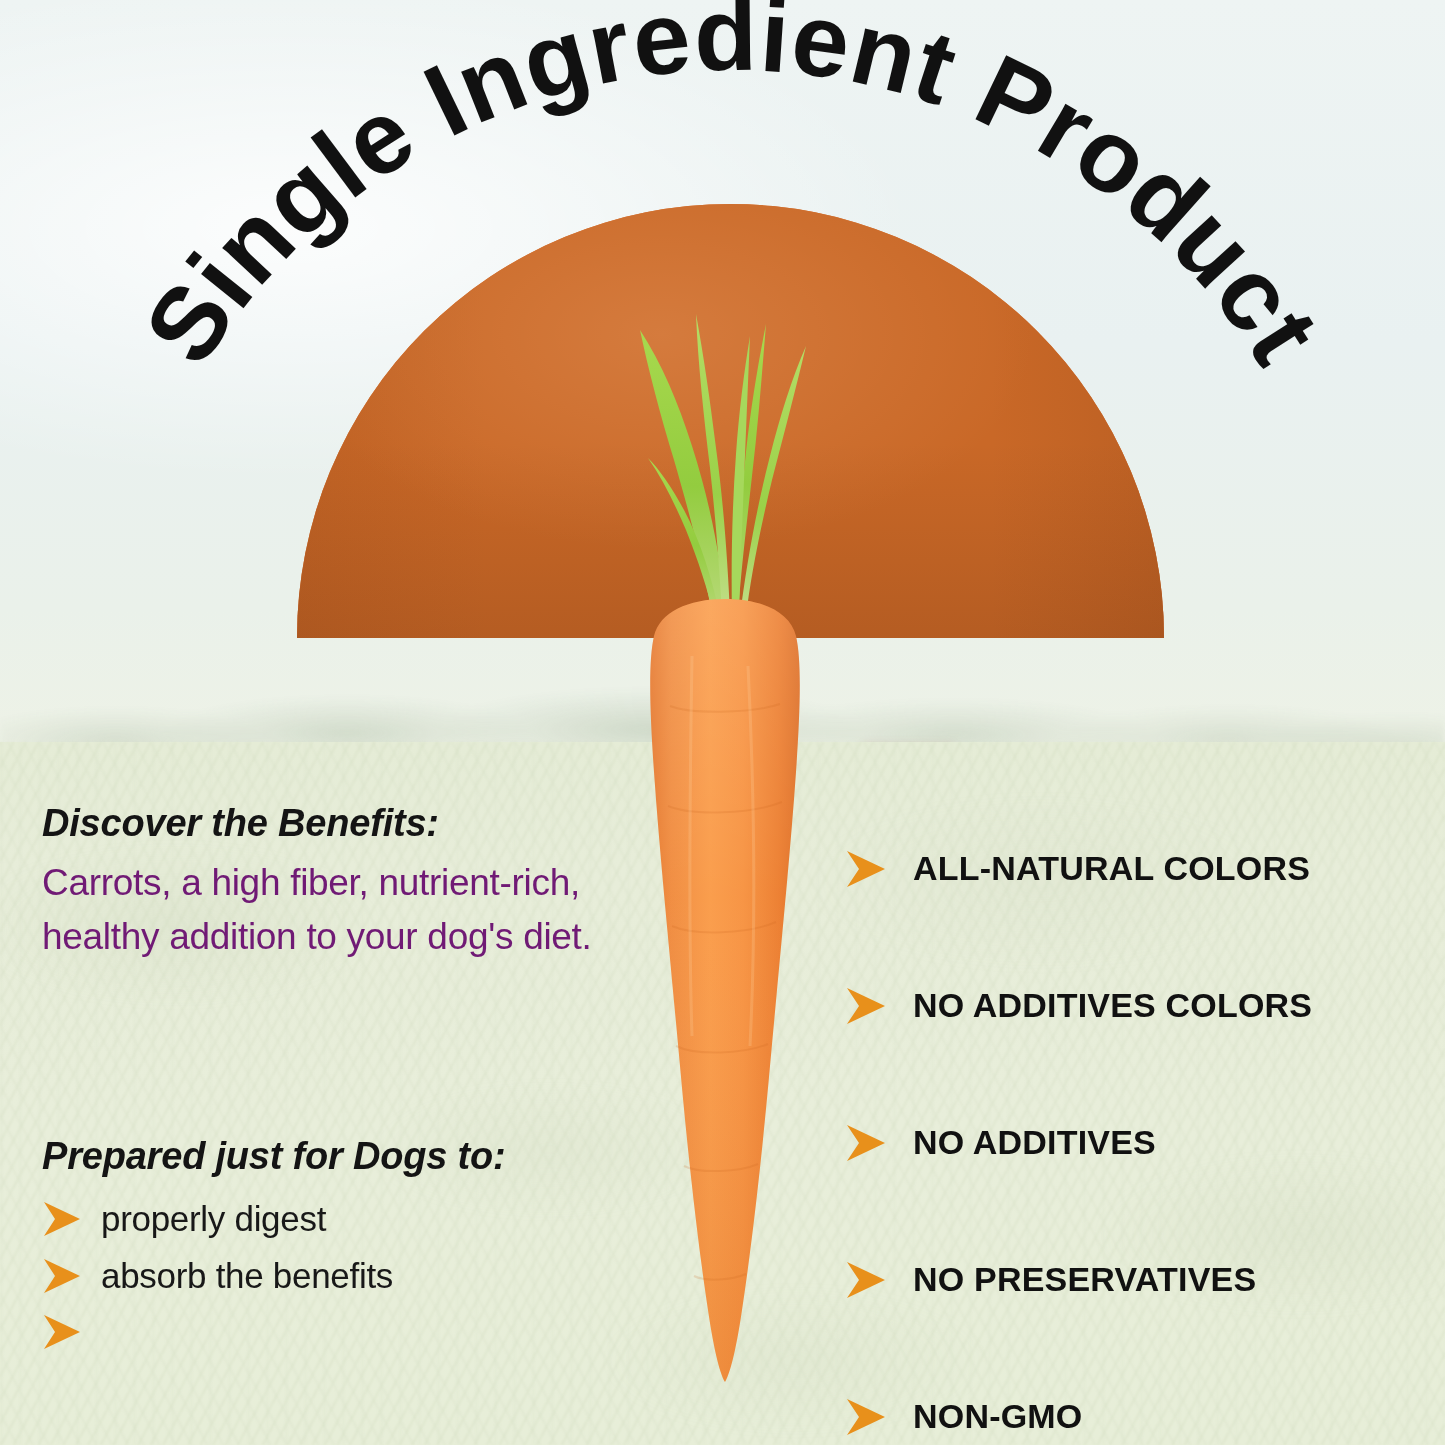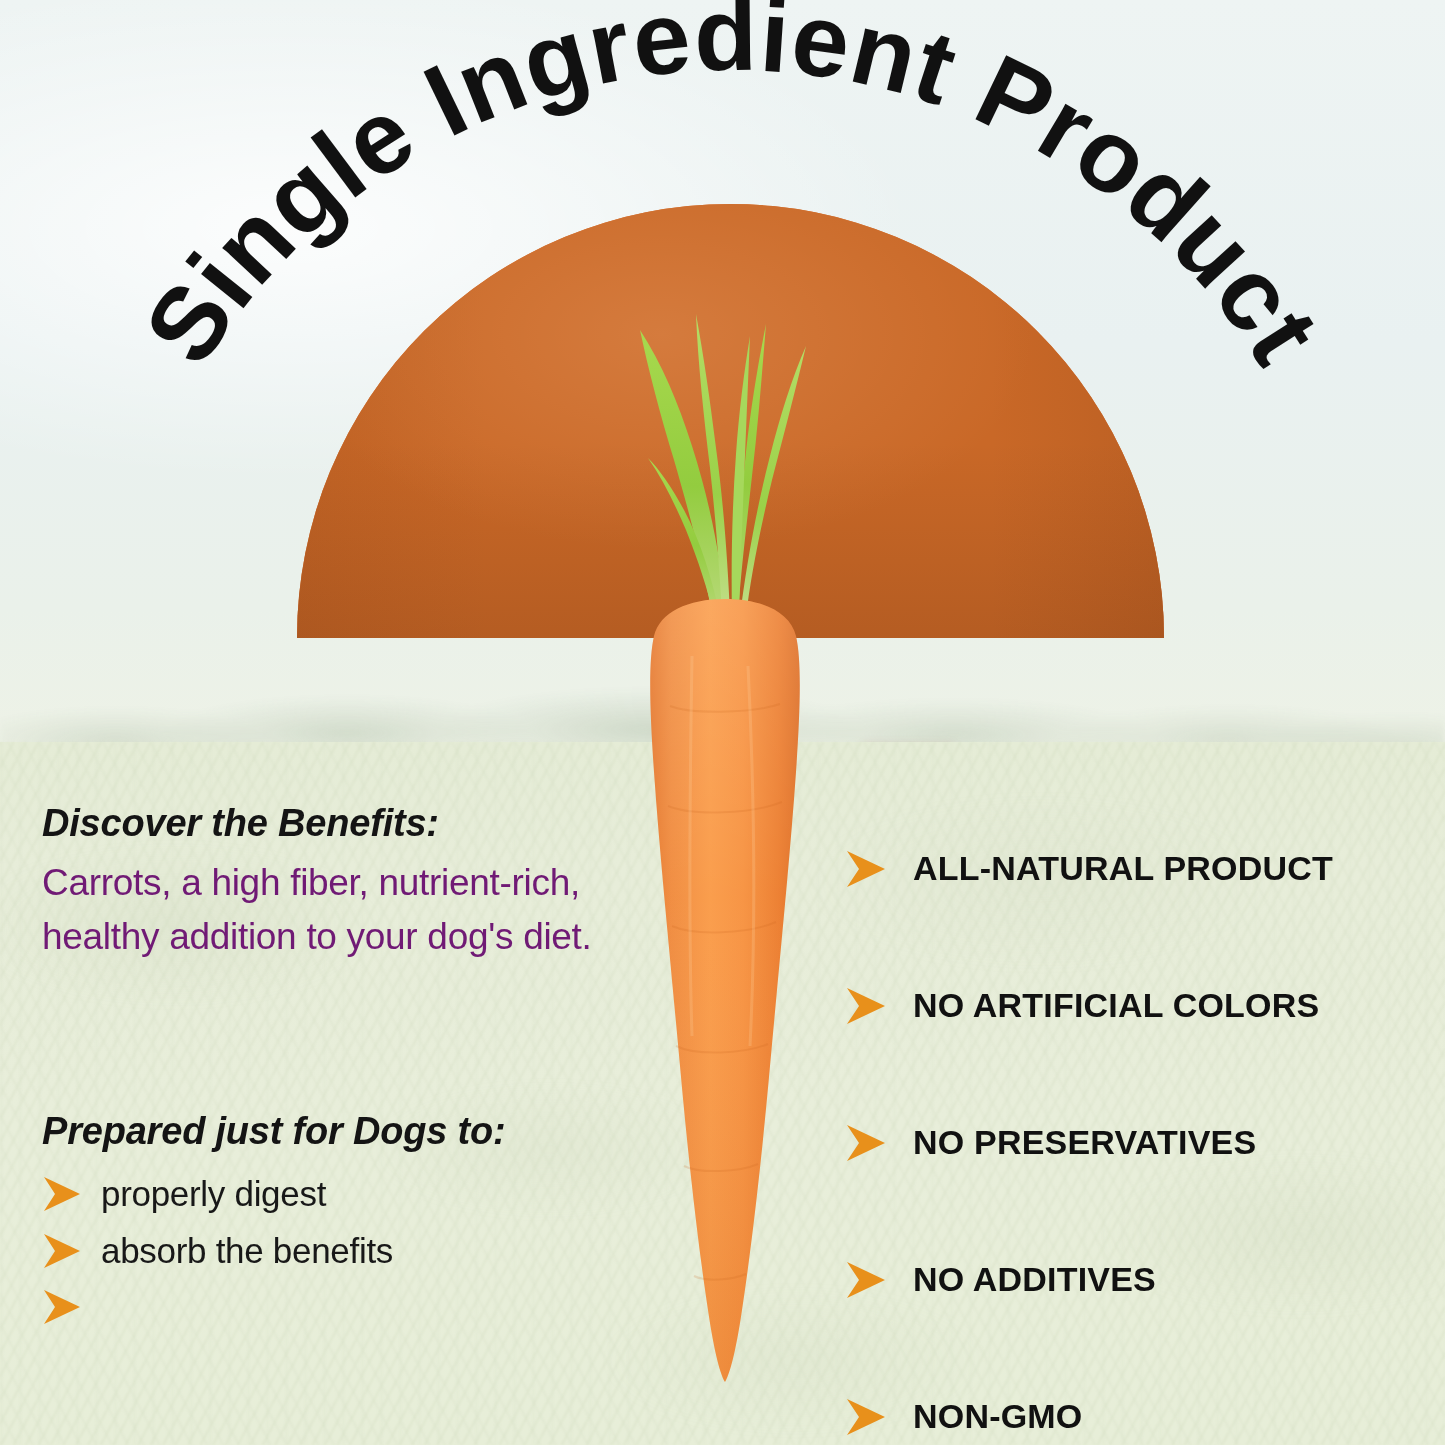--- a/index.html
+++ b/index.html
@@ -191,21 +191,21 @@
   .body-copy {
     font-size: 37px;
     font-weight: 400;
     color: #701a75;
     line-height: 1.46;
     margin: 0;
     letter-spacing: -0.3px;
   }
   .left-col2 {
     position: absolute;
-    left: 42px; top: 1108px; width: 600px;
+    left: 42px; top: 1133px; width: 600px;
   }
   .mini-list { list-style: none; margin: 18px 0 0 0; padding: 0; }
   .mini-list li {
     display: flex;
     align-items: center;
     gap: 19px;
     margin-bottom: 17px;
     font-size: 35px;
     color: #181818;
     letter-spacing: -0.3px;
@@ -365,39 +365,39 @@
       </li>
     </ul>
   </div>
 
   <div class="right-col">
     <ul class="right-list">
       <li>
         <svg class="arrow" viewBox="0 0 42 40">
           <path d="M2 2 L40 20 L2 38 L14 20 Z" fill="#E8901B"></path>
         </svg>
-        <span>ALL-NATURAL PRODUCT</span>
+        <span>ALL-NATURAL COLORS</span>
       </li>
       <li>
         <svg class="arrow" viewBox="0 0 42 40">
           <path d="M2 2 L40 20 L2 38 L14 20 Z" fill="#E8901B"></path>
         </svg>
-        <span>NO ARTIFICIAL COLORS</span>
+        <span>NO ADDITIVES COLORS</span>
       </li>
       <li>
         <svg class="arrow" viewBox="0 0 42 40">
           <path d="M2 2 L40 20 L2 38 L14 20 Z" fill="#E8901B"></path>
         </svg>
-        <span>NO PRESERVATIVES</span>
+        <span>NO ADDITIVES</span>
       </li>
       <li>
         <svg class="arrow" viewBox="0 0 42 40">
           <path d="M2 2 L40 20 L2 38 L14 20 Z" fill="#E8901B"></path>
         </svg>
-        <span>NO ADDITIVES</span>
+        <span>NO PRESERVATIVES</span>
       </li>
       <li>
         <svg class="arrow" viewBox="0 0 42 40">
           <path d="M2 2 L40 20 L2 38 L14 20 Z" fill="#E8901B"></path>
         </svg>
         <span>NON-GMO</span>
       </li>
     </ul>
   </div>
 

